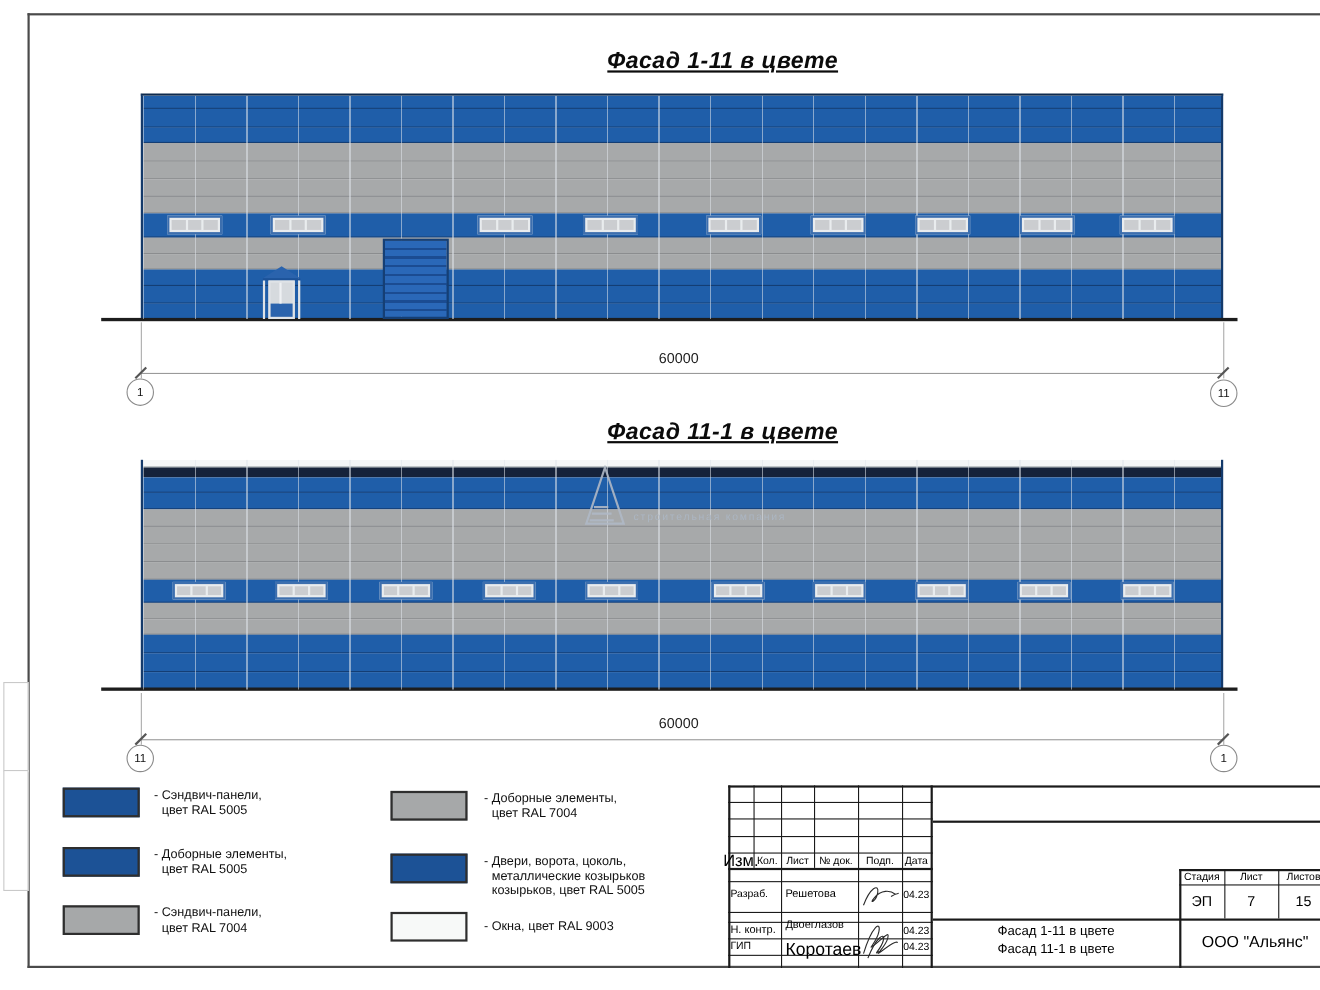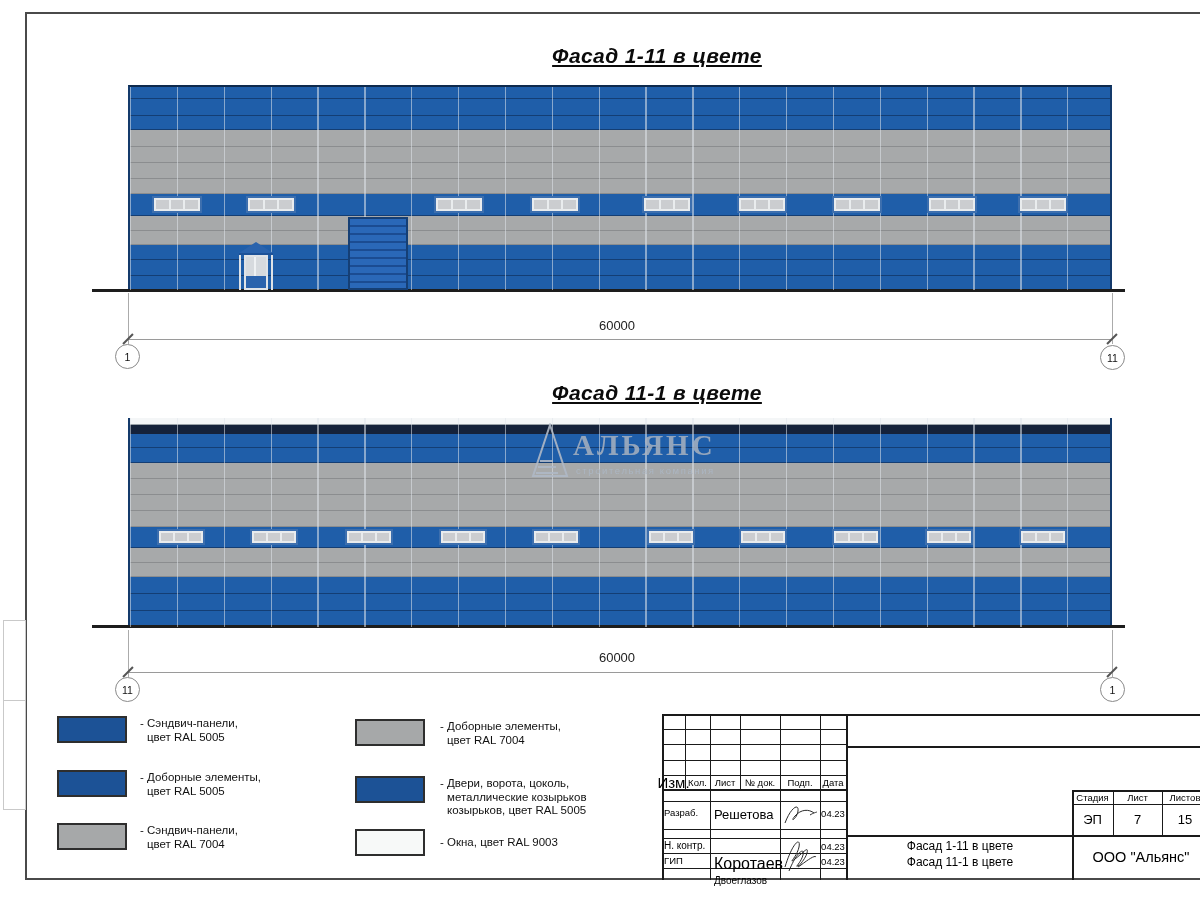--- a/index.html
+++ b/index.html
@@ -203,21 +203,20 @@
         <div class="pane"></div>
         <div class="pane"></div>
       </div>
     </div>
 
   <div class="wm">
     <svg width="40" height="56" viewBox="0 0 40 56" style="position:absolute;left:4px;top:2px;">
       <path d="M21 2 L38 53 L4 53 Z" fill="none" stroke="rgba(175,184,197,0.9)" stroke-width="2"></path>
       <path d="M11 38 L24 38 M9 44 L27 44 M7 50 L29 50" fill="none" stroke="rgba(175,184,197,0.9)" stroke-width="2"></path>
     </svg>
-    <div class="wm-name">АЛЬЯНС</div>
     <div class="wm-tag">строительная компания</div>
   </div>
 
   <div class="ground" style="left:92px;top:625px;width:1033px;"></div>
   <div class="extline" style="left:128px;top:630px;height:47px;"></div>
   <div class="extline" style="left:1112px;top:630px;height:47px;"></div>
   <div class="dimline" style="left:128px;top:672px;width:984px;"></div>
   <div class="tick" style="left:121px;top:671px;"></div>
   <div class="tick" style="left:1105px;top:671px;"></div>
   <div class="dimtext" style="left:517px;top:650px;">60000</div>
@@ -288,24 +287,24 @@
     <div class="tl-line" style="left: 1072px; top: 790px; width: 1.5px; height: 90px;"></div>
     <div class="tl-line" style="left: 1113px; top: 790px; width: 1px; height: 45px;"></div>
     <div class="tl-line" style="left: 1162px; top: 790px; width: 1px; height: 45px;"></div>
     <div class="tl-text center" style="left: 662px; top: 776px; width: 23px; height: 12px; font-size: 15px;">Изм.</div>
     <div class="tl-text center" style="left: 685px; top: 776px; width: 25px; height: 12px; font-size: 9.5px;">Кол.</div>
     <div class="tl-text center" style="left: 710px; top: 776px; width: 30px; height: 12px; font-size: 9.5px;">Лист</div>
     <div class="tl-text center" style="left: 740px; top: 776px; width: 40px; height: 12px; font-size: 9.5px;">№ док.</div>
     <div class="tl-text center" style="left: 780px; top: 776px; width: 40px; height: 12px; font-size: 9.5px;">Подп.</div>
     <div class="tl-text center" style="left: 820px; top: 776px; width: 26px; height: 12px; font-size: 9.5px;">Дата</div>
     <div class="tl-text" style="left: 664px; top: 807px; font-size: 9.5px;">Разраб.</div>
-    <div class="tl-text" style="left: 714px; top: 807px; font-size: 13px;">Решетова</div>
+    <div class="tl-text" style="left: 714px; top: 807px; font-size: 10px;">Решетова</div>
     <div class="tl-text center" style="left: 820px; top: 807px; width: 26px; height: 12px; font-size: 9.5px;">04.23</div>
     <div class="tl-text" style="left: 664px; top: 840px; font-size: 10px;">Н. контр.</div>
-    <div class="tl-text" style="left: 714px; top: 875px; font-size: 10px;">Двоеглазов</div>
+    <div class="tl-text" style="left: 714px; top: 836px; font-size: 10px;">Двоеглазов</div>
     <div class="tl-text center" style="left: 820px; top: 840px; width: 26px; height: 12px; font-size: 9.5px;">04.23</div>
     <div class="tl-text" style="left: 664px; top: 855px; font-size: 9.5px;">ГИП</div>
     <div class="tl-text" style="left: 714px; top: 855px; font-size: 16px;">Коротаев</div>
     <div class="tl-text center" style="left: 820px; top: 855px; width: 26px; height: 12px; font-size: 9.5px;">04.23</div>
     <div class="tl-text center" style="left: 1072px; top: 791px; width: 41px; height: 12px; font-size: 9.5px;">Стадия</div>
     <div class="tl-text center" style="left: 1113px; top: 791px; width: 49px; height: 12px; font-size: 9.5px;">Лист</div>
     <div class="tl-text center" style="left: 1162px; top: 791px; width: 46px; height: 12px; font-size: 9.5px;">Листов</div>
     <div class="tl-text center" style="left: 1072px; top: 805px; width: 41px; height: 29px; font-size: 13px;">ЭП</div>
     <div class="tl-text center" style="left: 1113px; top: 805px; width: 49px; height: 29px; font-size: 13px;">7</div>
     <div class="tl-text center" style="left: 1162px; top: 805px; width: 46px; height: 29px; font-size: 13px;">15</div>

